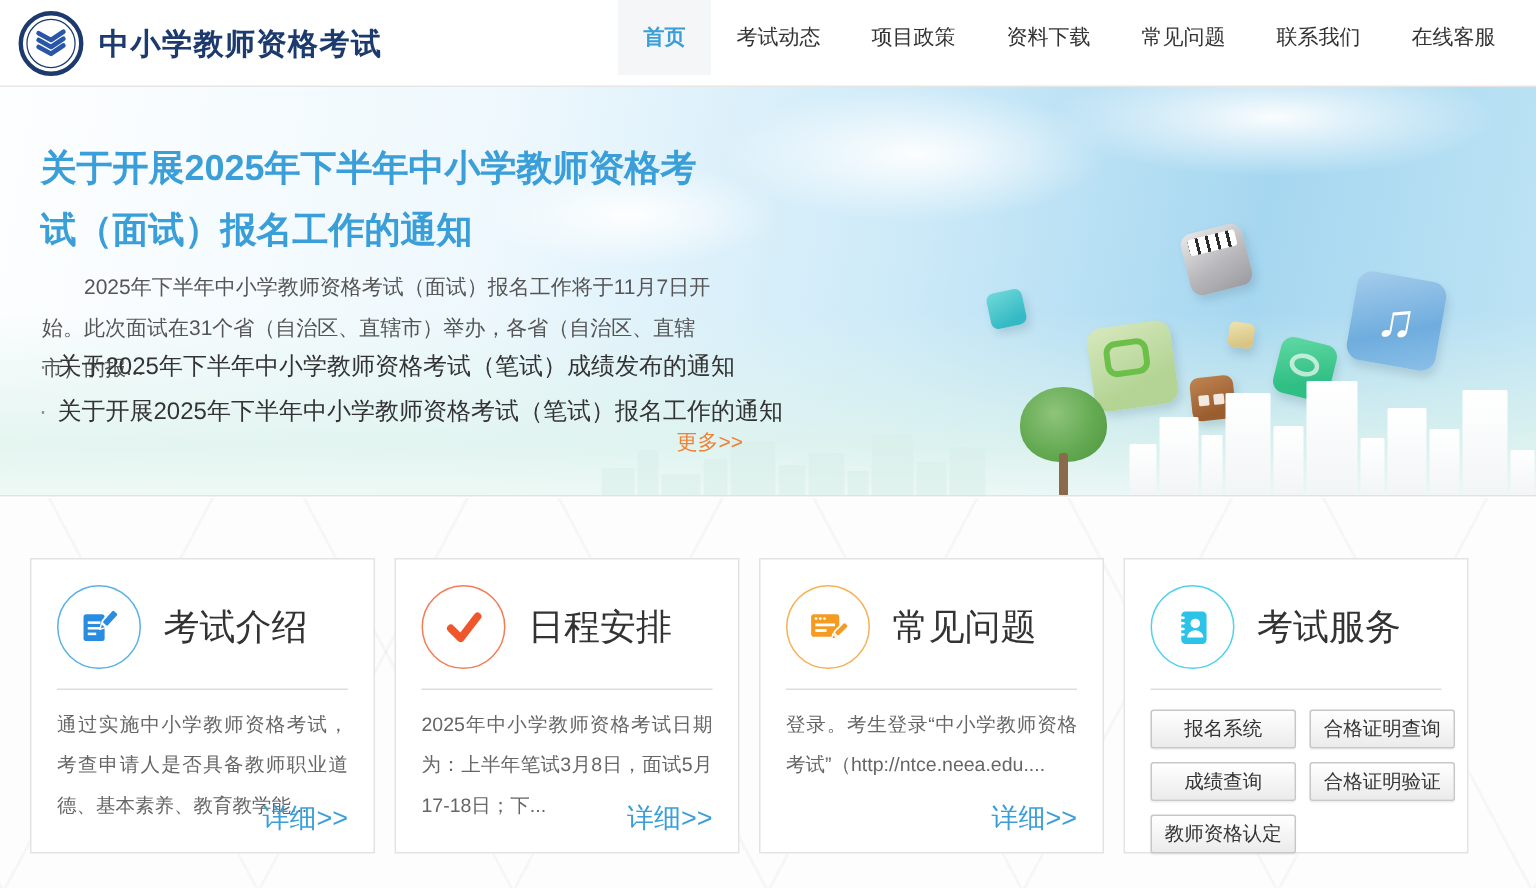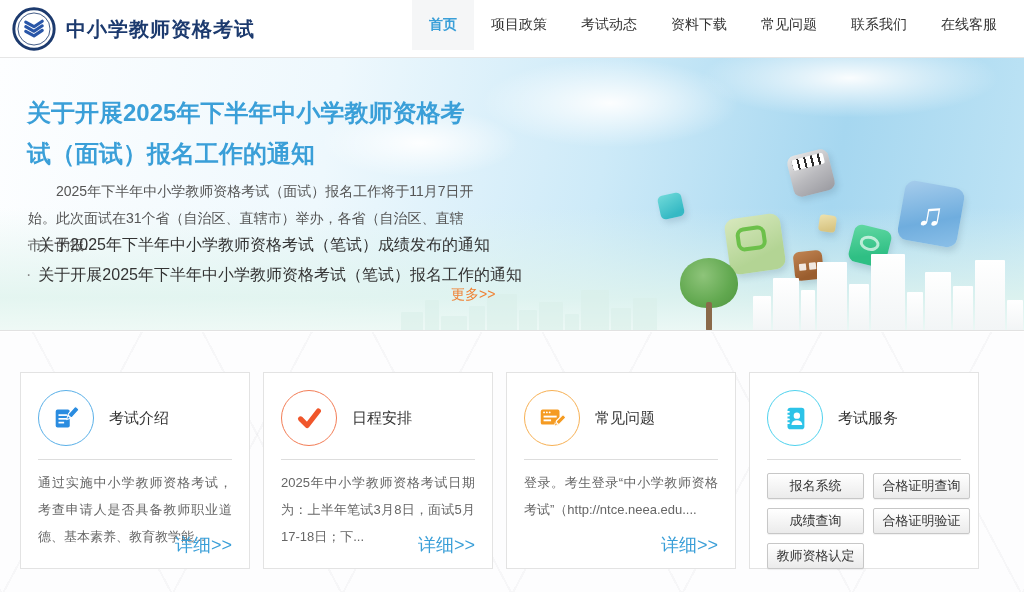--- a/index.html
+++ b/index.html
@@ -75,21 +75,21 @@
       repeating-linear-gradient(-62deg, rgba(100,100,115,0.045) 0 2px, transparent 2px 150px),
       #fdfdfe; }
   .cards { position:absolute; top:40px; left:20px; display:flex; gap:13px; }
   .card { position:relative; width:230px; height:197px; background:#fff; border:1px solid #e3e3e3; padding:0 17px; }
   .card-head { display:flex; align-items:center; gap:15px; padding-top:17px; }
   .icon-circle { width:56px; height:56px; border-radius:50%; border:1px solid; display:flex; align-items:center; justify-content:center; flex:0 0 56px; }
   .icon-circle.blue   { border-color:#5ab0e8; }
   .icon-circle.red    { border-color:#f37d56; }
   .icon-circle.orange { border-color:#f7b155; }
   .icon-circle.cyan   { border-color:#4fd2ee; }
-  .card-title { font-size:15px; color:#333; white-space:nowrap; }
+  .card-title { font-size:24px; color:#333; white-space:nowrap; }
   .card-divider { border:none; border-top:1px solid #ddd; margin-top:13px; }
   .card-body { margin-top:9px; font-size:13px; line-height:27px; color:#666; text-align:justify; }
   .detail-link { position:absolute; right:17px; bottom:11px; font-size:18px; color:#3a9fd8; cursor:pointer; }
   .svc-buttons { display:grid; grid-template-columns:97px 97px; gap:9px; margin-top:13px; }
   .svc-btn { height:26px; border:1px solid #c7c7c7; border-radius:2px; background:linear-gradient(180deg,#ffffff 0%,#ebebeb 100%);
     box-shadow:0 1px 1px rgba(0,0,0,0.06); font-size:13px; color:#333; display:flex; align-items:center; justify-content:center;
     cursor:pointer; white-space:nowrap; font-family:Liberation Mono, monospace; }
 </style>
 </head>
 <body>
@@ -104,22 +104,22 @@
         <g fill="none" stroke="#2956a8" stroke-width="3.4" stroke-linecap="round" stroke-linejoin="round">
           <path d="M15 16.5 L24 21.5 L33 15.5"></path>
           <path d="M15 21.5 L24 26.5 L33 20.5"></path>
           <path d="M15 26.5 L24 31.5 L33 25.5"></path>
         </g>
       </svg>
       <span class="site-title">中小学教师资格考试</span>
     </div>
     <div class="nav">
       <div class="nav-item active">首页</div>
+      <div class="nav-item">考试动态</div>
       <div class="nav-item">项目政策</div>
-      <div class="nav-item">考试动态</div>
       <div class="nav-item">资料下载</div>
       <div class="nav-item">常见问题</div>
       <div class="nav-item">联系我们</div>
       <div class="nav-item">在线客服</div>
     </div>
   </div>
 
   <div class="banner">
     <div class="cloud c1"></div>
     <div class="cloud c2"></div>

